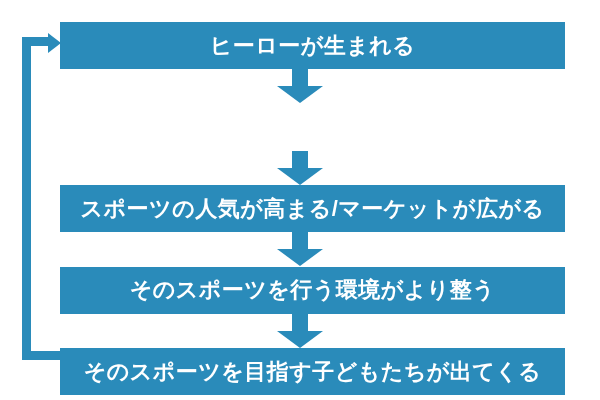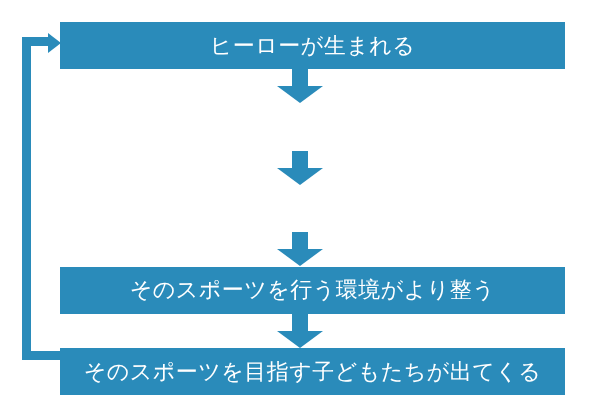--- a/index.html
+++ b/index.html
@@ -7,21 +7,21 @@
     position:relative;width:600px;height:400px;background:#ffffff;overflow:hidden;
     font-family:"Liberation Sans","DejaVu Sans",sans-serif;
   }
   
   .bar{
     position:absolute;left:60px;width:505px;height:47px;
     background:#2a8bba;
     display:flex;align-items:center;justify-content:center;
   }
   .bar span{
-    color:#ffffff;font-weight:normal;font-size:22px;letter-spacing:0.5px;
+    color:#ffffff;font-weight:bold;font-size:22px;letter-spacing:0.5px;
     white-space:nowrap;line-height:1;
   }
   .bar0{top:22px;}
   .bar1{top:103.5px;}
   .bar2{top:185px;}
   .bar3{top:266.5px;}
   .bar4{top:348px;}
   
   .darrow{position:absolute;left:277px;width:46px;height:34.5px;}
   .darrow .stem{position:absolute;left:15px;top:0;width:16px;height:17.5px;background:#2a8bba;}
@@ -52,20 +52,23 @@
   <div>
     <div class="loop-v"></div>
     <div class="loop-top"></div>
     <div class="loop-head"></div>
     <div class="loop-bottom"></div>
   </div>
 
   <div class="bar bar0">
     <span>ヒーローが生まれる</span>
   </div>
+  <div class="bar bar2">
+    <span>スポーツの人気が高まる/マーケットが広がる</span>
+  </div>
   <div class="bar bar3">
     <span>そのスポーツを行う環境がより整う</span>
   </div>
   <div class="bar bar4">
     <span>そのスポーツを目指す子どもたちが出てくる</span>
   </div>
 
   <div class="darrow a0">
     <div class="stem"></div>
       <div class="head"></div>

